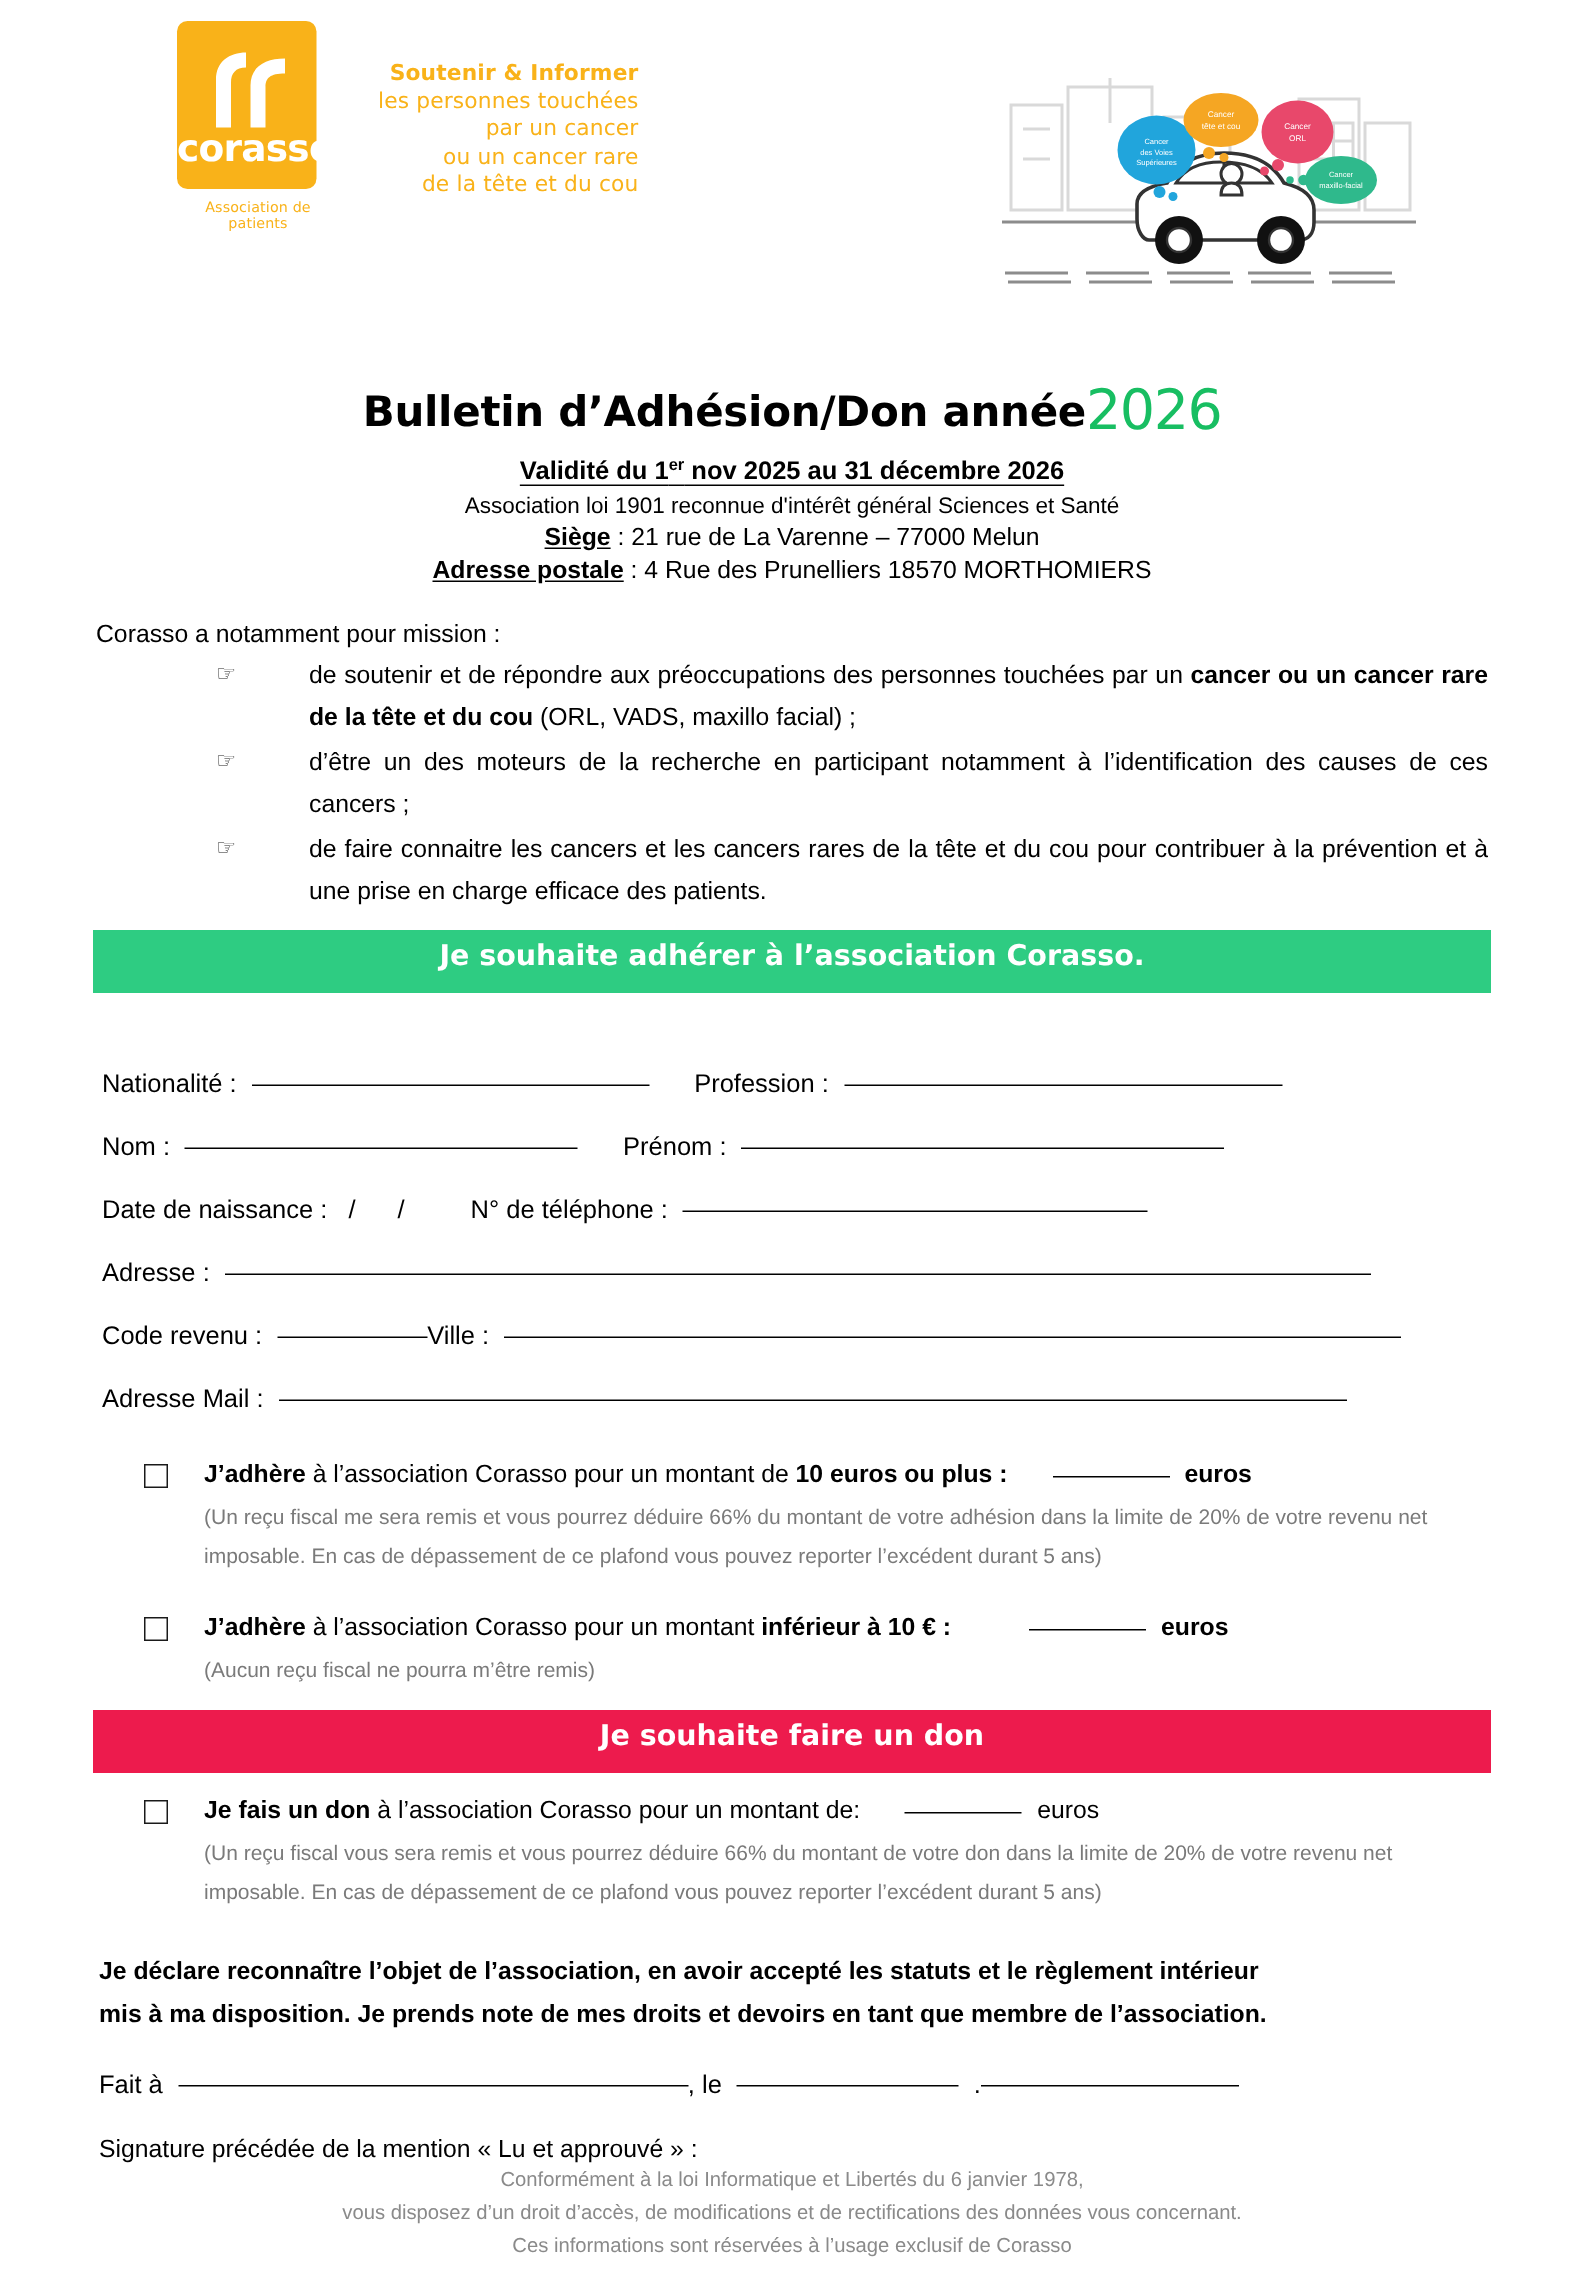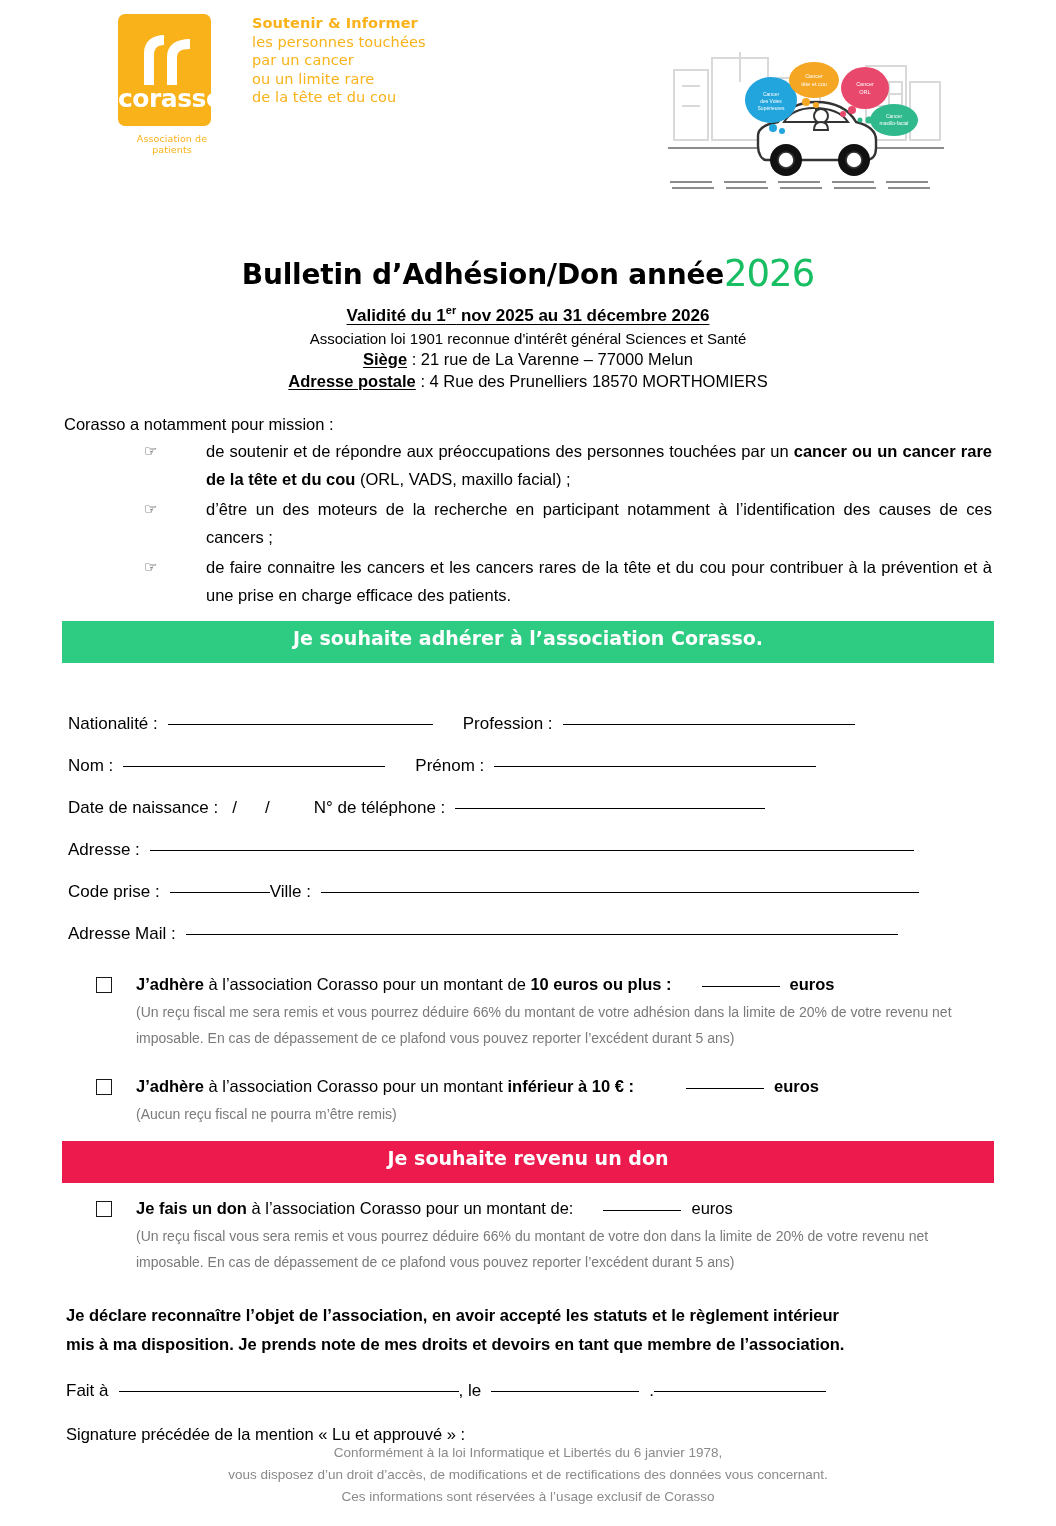--- a/index.html
+++ b/index.html
@@ -68,25 +68,27 @@
   .logo-sub {
     margin-top: 7px;
     text-align: center;
     color: #F9B219;
     font-size: 9.5px;
     letter-spacing: 0.1px;
     font-family: "DejaVu Sans", sans-serif;
   }
   .logo-tagline {
     margin-left: 26px;
+    margin-top: 26px;
     color: #F9B219;
     font-size: 14.5px;
     line-height: 18.5px;
     font-family: "DejaVu Sans", sans-serif;
     letter-spacing: 0.1px;
+    text-align: right;
   }
   .logo-tagline .tl-strong { font-weight: bold; }
 
   .header-art {
     position: absolute;
     right: 48px;
     top: 52px;
     width: 280px;
     height: 145px;
   }
@@ -282,21 +284,21 @@
           </div>
           <div class="logo-wordmark">corasso</div>
         </div>
         <div class="logo-sub">Association de patients</div>
       </div>
 
       <div class="logo-tagline">
         <div class="tl-strong">Soutenir &amp; Informer</div>
         <div>les personnes touchées</div>
         <div>par un cancer</div>
-        <div>ou un limite rare</div>
+        <div>ou un cancer rare</div>
         <div>de la tête et du cou</div>
       </div>
     </div>
 
     <div class="header-art">
       <svg width="280" height="145" viewBox="0 0 280 145" aria-hidden="true">
 
         <g stroke="#d9d9d9" stroke-width="2" fill="none">
           <rect x="8" y="18" width="34" height="70"></rect>
           <rect x="46" y="6" width="56" height="82"></rect>
@@ -418,21 +420,21 @@
 
     <div class="form-row">
       <span>Date de naissance :</span><span class="slash">/</span><span class="slash">/</span><span class="gap-md"></span><span>N° de téléphone :</span><span class="gap-sm"></span><span class="rule" style="width:310px"></span>
     </div>
 
     <div class="form-row">
       <span>Adresse :</span><span class="gap-sm"></span><span class="rule" style="width:764px"></span>
     </div>
 
     <div class="form-row">
-      <span>Code prise :</span><span class="gap-sm"></span><span class="rule" style="width:100px"></span><span>Ville :</span><span class="gap-sm"></span><span class="rule" style="width:598px"></span>
+      <span>Code revenu :</span><span class="gap-sm"></span><span class="rule" style="width:100px"></span><span>Ville :</span><span class="gap-sm"></span><span class="rule" style="width:598px"></span>
     </div>
 
     <div class="form-row">
       <span>Adresse Mail :</span><span class="gap-sm"></span><span class="rule" style="width:712px"></span>
     </div>
   </div>
 
   <div class="check-group">
 
     <div class="check-item" style="margin-top:10px">
@@ -449,21 +451,21 @@
       <div class="checkbox"></div>
       <div class="check-body">
         <div class="check-main">
           <b>J’adhère</b><span> à l’association Corasso pour un montant </span><b>inférieur à 10 € :</b><span class="gap-lg"></span><span class="amount-rule"></span><span class="gap-sm"></span><b>euros</b>
         </div>
         <div class="check-note">(Aucun reçu fiscal ne pourra m’être remis)</div>
       </div>
     </div>
   </div>
 
-  <div class="banner banner-red">Je souhaite revenu un don</div>
+  <div class="banner banner-red">Je souhaite faire un don</div>
 
   <div class="check-group" style="margin-top:12px">
     <div class="check-item">
       <div class="checkbox"></div>
       <div class="check-body">
         <div class="check-main">
           <b>Je fais un don</b><span> à l’association Corasso pour un montant de:</span><span class="gap-md"></span><span class="amount-rule"></span><span class="gap-sm"></span><span>euros</span>
         </div>
         <div class="check-note">(Un reçu fiscal vous sera remis et vous pourrez déduire 66% du montant de votre don dans la limite de 20% de votre revenu net imposable. En cas de dépassement de ce plafond vous pouvez reporter l’excédent durant 5 ans)</div>
       </div>

